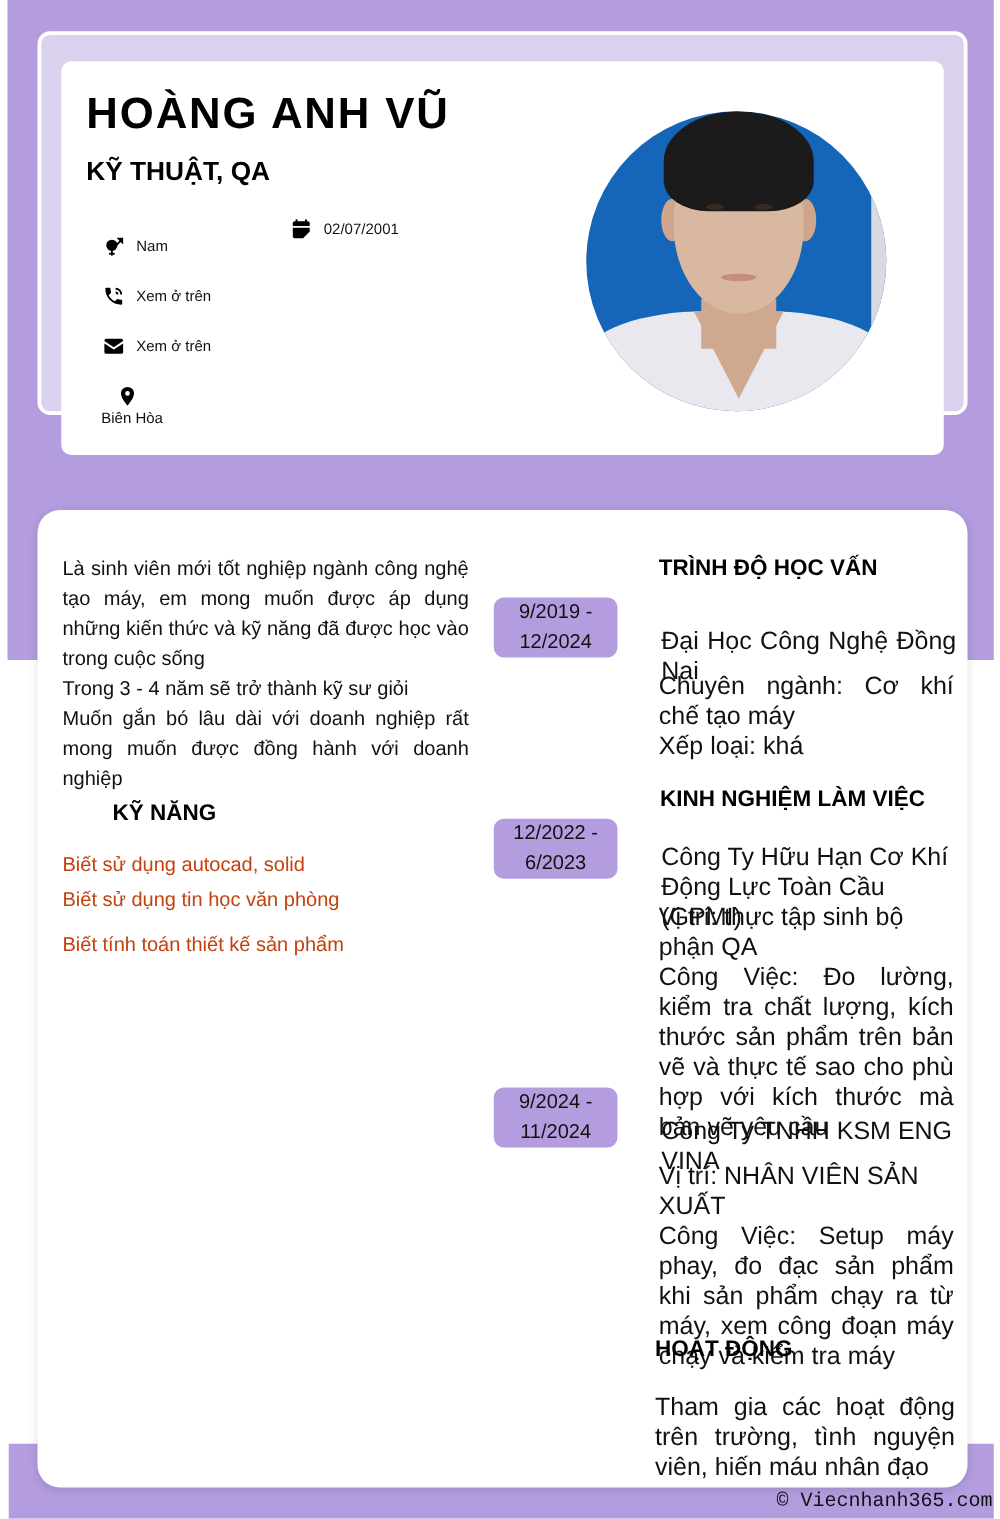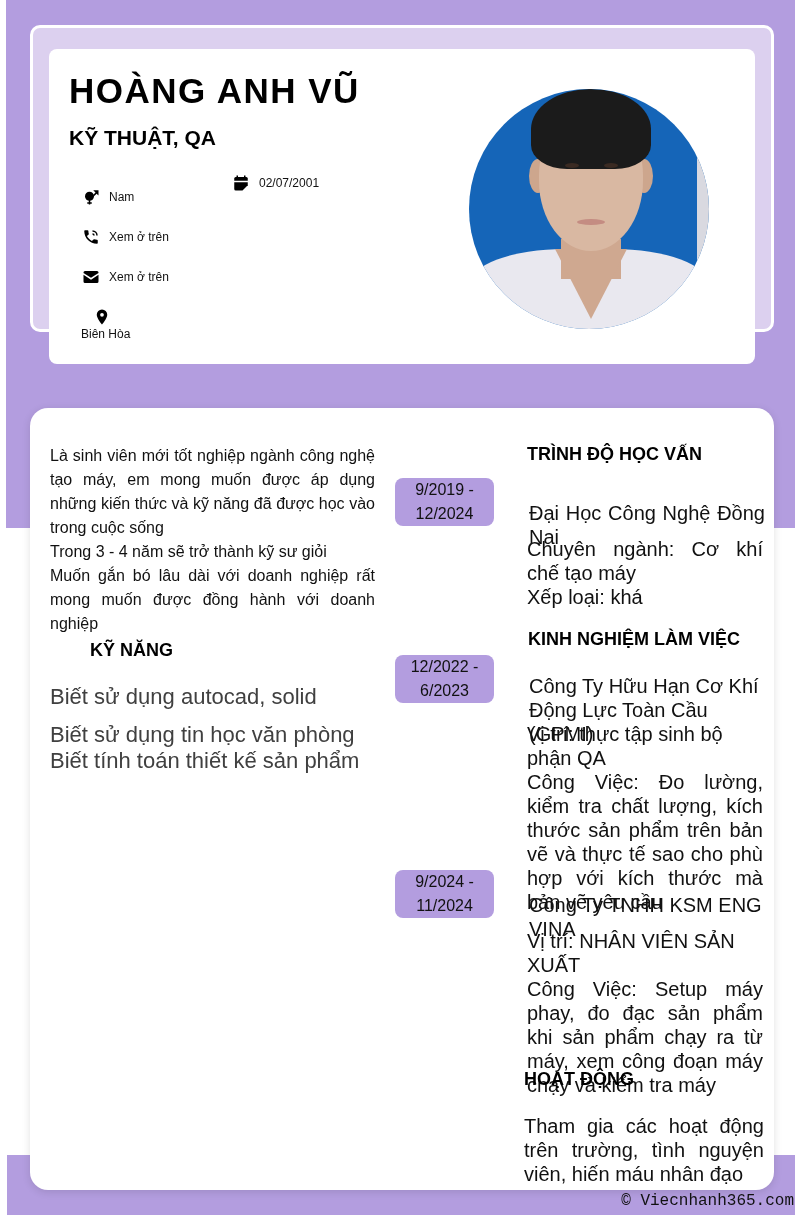--- a/index.html
+++ b/index.html
@@ -35,21 +35,21 @@
     .avatar .mouth { position: absolute; left: 108px; top: 130px; width: 28px; height: 6px; background: #c48c82; border-radius: 50%; }
     .avatar .blue-r { position: absolute; right: 0; top: 0; width: 12px; height: 240px; background: #d9d9e0; }
 
     .main-card { position: absolute; left: 30px; top: 408px; width: 744px; height: 782px; background: #ffffff;
       border-radius: 18px; box-shadow: 0 2px 8px rgba(0,0,0,0.12); }
 
     .summary { position: absolute; left: 20px; top: 36px; width: 325px; font-size: 16px; line-height: 24px; text-align: justify; color: #111; }
     .summary p { margin: 0; }
 
     .sec-title { position: absolute; font-size: 18px; font-weight: bold; color: #000; }
-    .skill { position: absolute; left: 20px; font-size: 22px; color: #404040; }
+    .skill { position: absolute; left: 20px; font-size: 16px; color: #c2410c; }
 
     .date-badge { position: absolute; left: 365px; width: 99px; height: 48px; background: #b39ddf; border-radius: 8px;
       font-size: 16px; line-height: 24px; text-align: center; color: #111; }
 
     .entry-text { position: absolute; font-size: 20px; line-height: 24px; color: #111; text-align: justify; width: 236px; margin-top: 11px; }
     .entry-text p { margin: 0; }
 
     .footer { position: absolute; right: 6px; top: 1192px; font-family: "Liberation Mono", "DejaVu Sans Mono", monospace; font-size: 16px; color: #111; }
   </style>
 </head>
@@ -136,21 +136,21 @@
 
 <div class="main-card">
   <div class="summary">
     <p>Là sinh viên mới tốt nghiệp ngành công nghệ tạo máy, em mong muốn được áp dụng những kiến thức và kỹ năng đã được học vào trong cuộc sống</p>
     <p style="text-align:left;">Trong 3 - 4 năm sẽ trở thành kỹ sư giỏi</p>
     <p>Muốn gắn bó lâu dài với doanh nghiệp rất mong muốn được đồng hành với doanh nghiệp</p>
   </div>
 
   <div class="sec-title" style="left:20px; top:232px;margin-left:40px;">KỸ NĂNG</div>
   <div class="skill" style="top:276px;">Biết sử dụng autocad, solid</div>
-  <div class="skill" style="top:314px;text-align:right;">Biết sử dụng tin học văn phòng</div>
+  <div class="skill" style="top:304px;text-align:right;">Biết sử dụng tin học văn phòng</div>
   <div class="skill" style="top:340px;">Biết tính toán thiết kế sản phẩm</div>
 
   <div class="sec-title" style="left:497px; top:36px;text-align:center;">TRÌNH ĐỘ HỌC VẤN</div>
   <div class="date-badge" style="top:70px;">
     <div>9/2019 -</div>
     <div>12/2024</div>
   </div>
   <div class="entry-text" style="left:499px; top:82px;">Đại Học Công Nghệ Đồng Nai</div>
   <div class="entry-text" style="left:497px; top:118px;">
     <p>Chuyên ngành: Cơ khí chế tạo máy</p>

